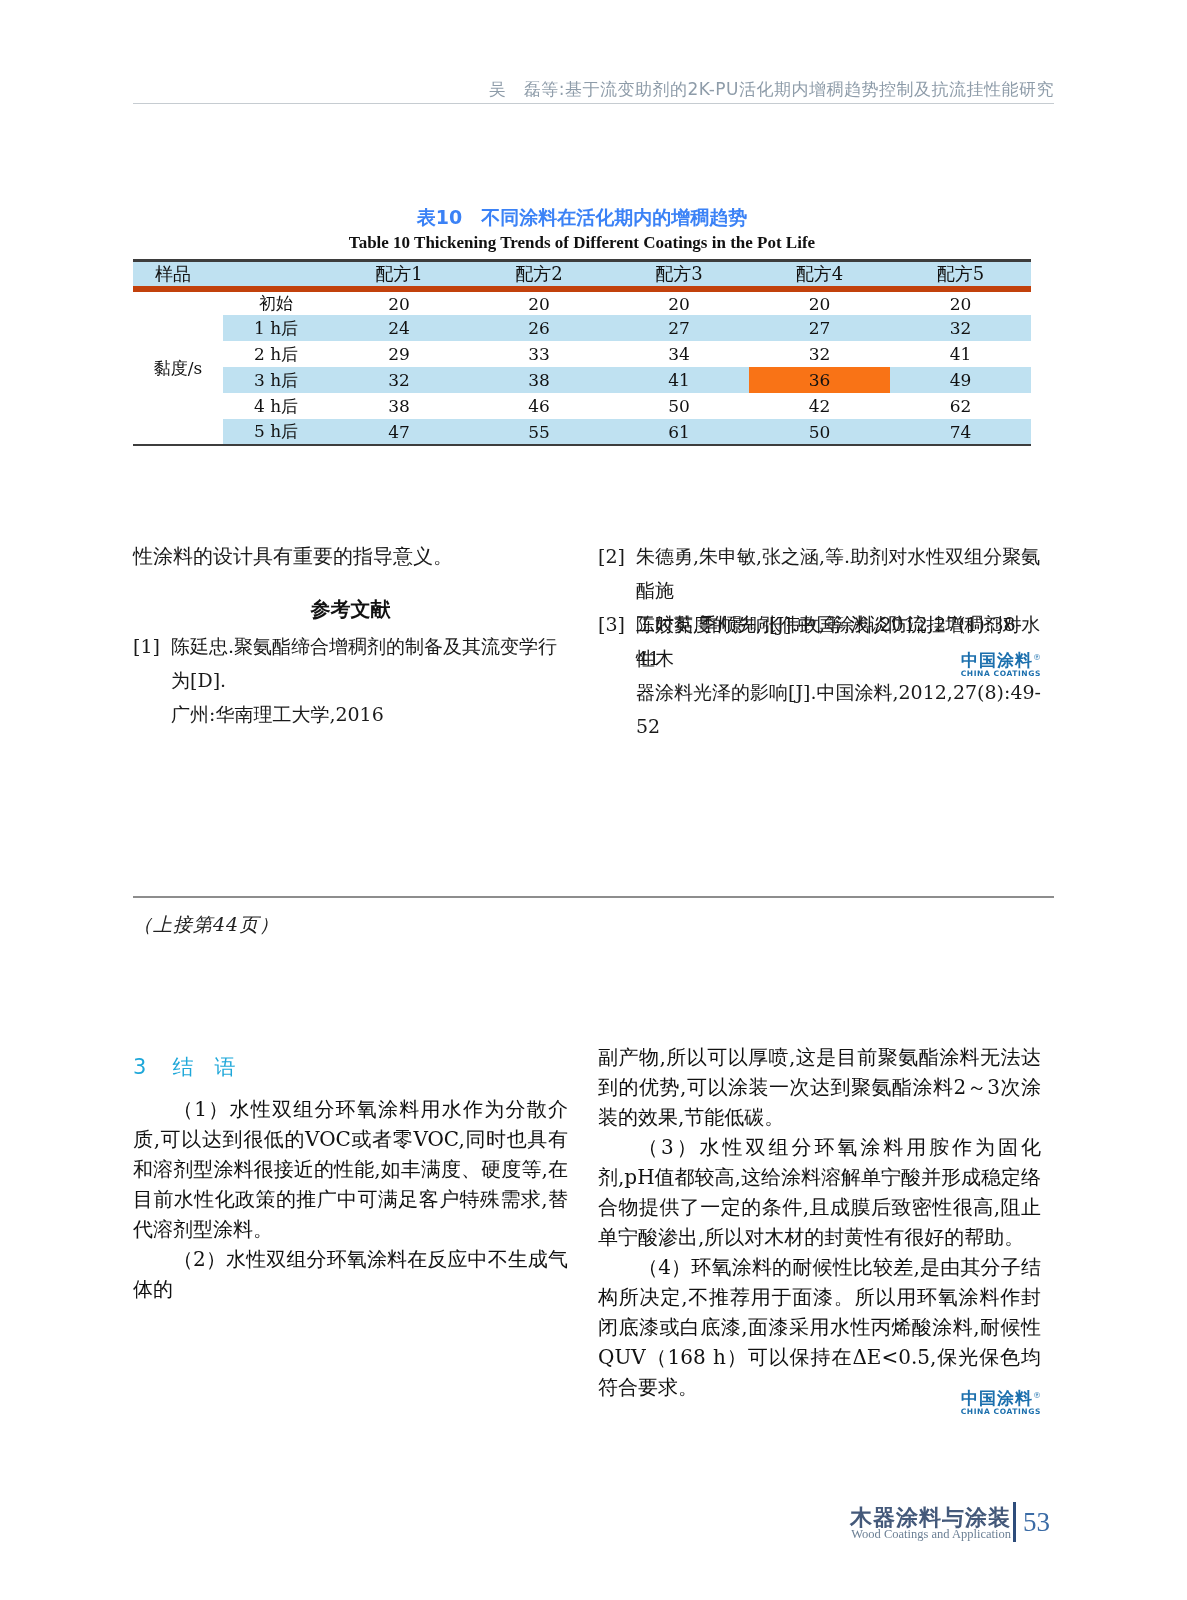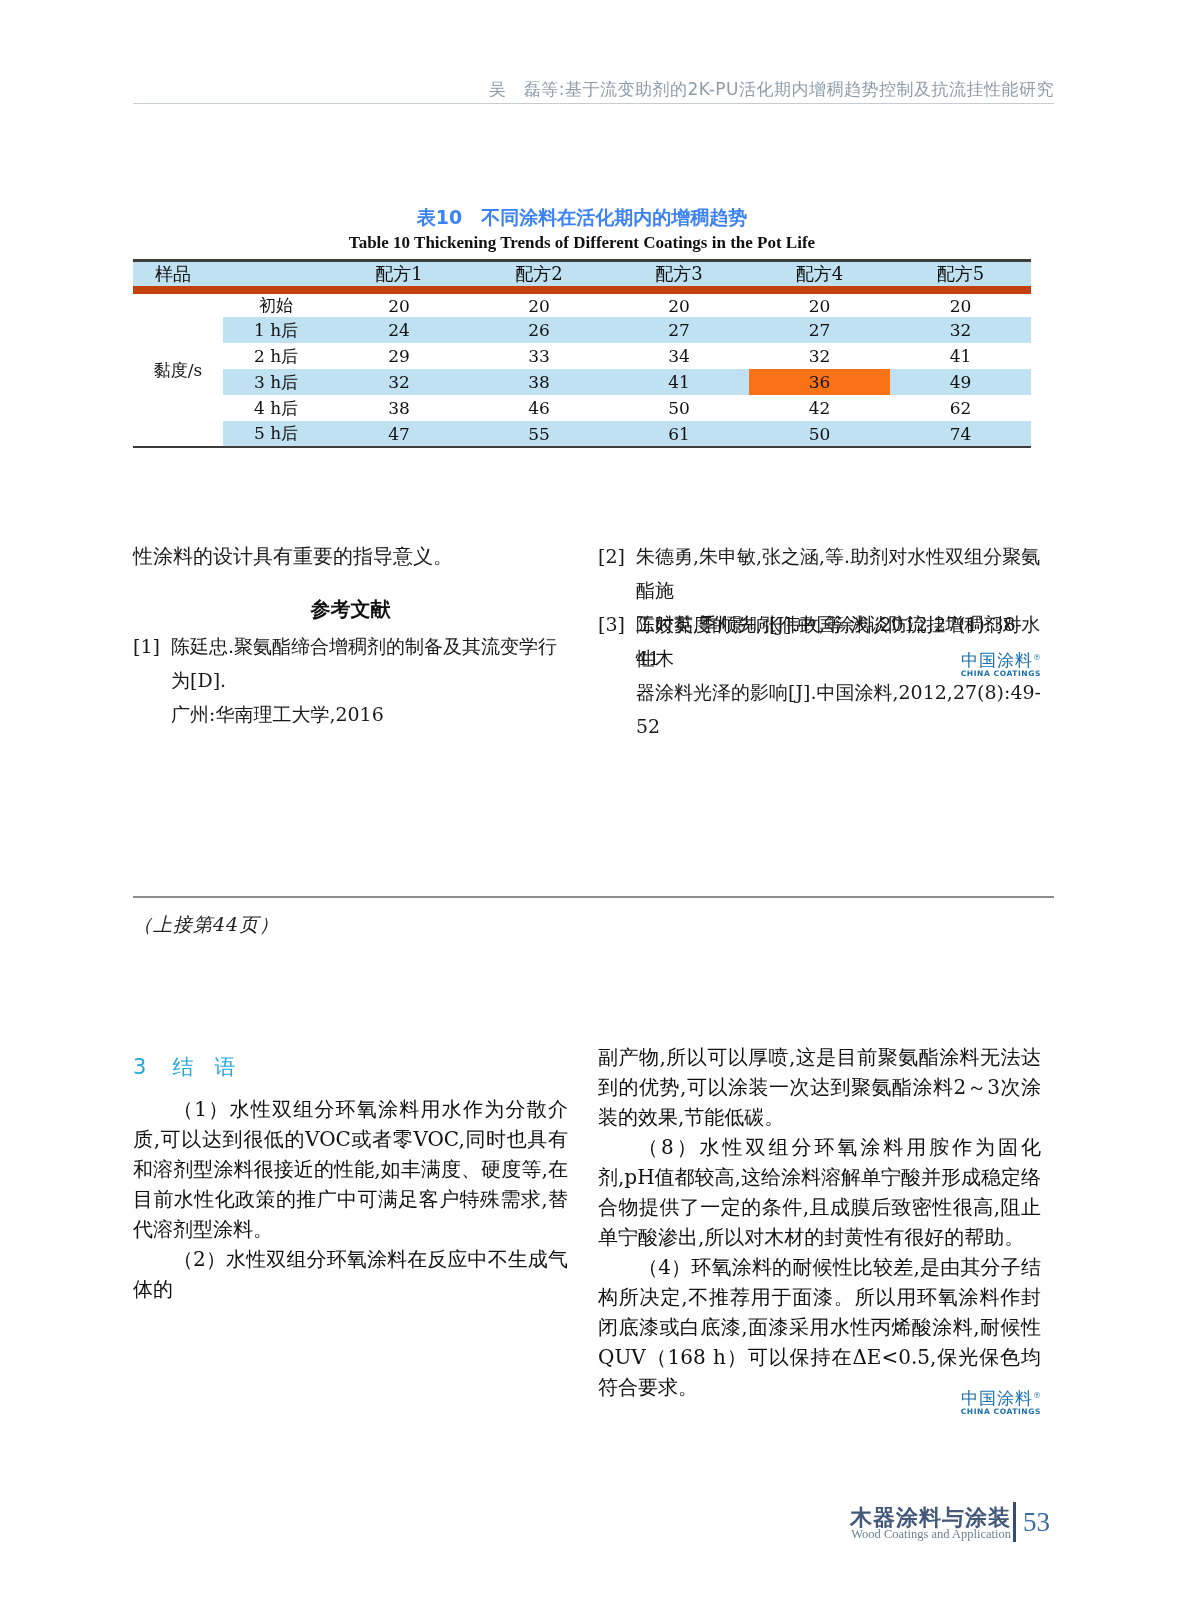--- a/index.html
+++ b/index.html
@@ -30,21 +30,21 @@
     font-weight:bold; font-size:17px; color:#111;
   }
 
   
   .data-table {
     position:absolute; top:259px; left:133px; width:898px;
     border-collapse:collapse; table-layout:fixed;
     border-top:3px solid #3d3d3d; border-bottom:2px solid #3d3d3d;
     font-size:17px;
   }
-  .data-table thead tr { background:#bfe1f1; height:27px; border-bottom:8px solid #c2410c; }
+  .data-table thead tr { background:#bfe1f1; height:27px; border-bottom:6px solid #c2410c; }
   .data-table th {
     font-weight:normal; font-size:18px; text-align:center; color:#111;
   }
   .data-table th.first { text-align:left; padding-left:22px; }
   .data-table tbody tr { height:26px; }
   .data-table tbody tr.stripe td { background:#bfe1f1; }
   .data-table td { text-align:center; color:#111; }
   .data-table td.group { background:#ffffff !important; font-size:17px;margin-top:24px; }
   .ref-lead { position:absolute; top:541px; left:133px; width:435px; font-size:20px; line-height:30px; }
   .ref-heading {
@@ -55,21 +55,21 @@
   .ref-item { display:flex; font-size:19px; line-height:34px; }
   .ref-item .marker { width:38px; flex:0 0 38px; }
   .ref1 { position:absolute; top:629px; left:133px; width:440px; }
   .ref2 { position:absolute; top:539px; left:598px; width:448px; }
   .ref3 { position:absolute; top:607px; left:598px; width:448px; }
 
   
   .cc-logo { position:absolute; text-align:right; line-height:1.05; }
   .cc-logo .zh {
     font-family:"DejaVu Sans","Liberation Sans",sans-serif;
-    font-weight:normal; font-size:17px; letter-spacing:1px;
+    font-weight:bold; font-size:17px; letter-spacing:1px;
   }
   .cc-logo .reg { font-size:8px; vertical-align:super; }
   .cc-logo .en {
     display:block; font-family:"DejaVu Sans","Liberation Sans",sans-serif;
     font-weight:bold; font-size:7.5px; letter-spacing:0.6px;
   }
   .cc-logo-1 { top:652px; right:146px; }
   .cc-logo-2 { top:1390px; right:146px; }
 
   
@@ -231,21 +231,21 @@
   <div class="body-col body-left">
     <div class="sec-heading" style="color: rgb(30, 167, 217);">
       <span class="num">3</span><span>结　语</span>
     </div>
     <p class="indent">（1）水性双组分环氧涂料用水作为分散介质,可以达到很低的VOC或者零VOC,同时也具有和溶剂型涂料很接近的性能,如丰满度、硬度等,在目前水性化政策的推广中可满足客户特殊需求,替代溶剂型涂料。</p>
     <p class="indent">（2）水性双组分环氧涂料在反应中不生成气体的</p>
   </div>
 
   <div class="body-col body-right">
     <p>副产物,所以可以厚喷,这是目前聚氨酯涂料无法达到的优势,可以涂装一次达到聚氨酯涂料2～3次涂装的效果,节能低碳。</p>
-    <p class="indent">（8）水性双组分环氧涂料用胺作为固化剂,pH值都较高,这给涂料溶解单宁酸并形成稳定络合物提供了一定的条件,且成膜后致密性很高,阻止单宁酸渗出,所以对木材的封黄性有很好的帮助。</p>
+    <p class="indent">（3）水性双组分环氧涂料用胺作为固化剂,pH值都较高,这给涂料溶解单宁酸并形成稳定络合物提供了一定的条件,且成膜后致密性很高,阻止单宁酸渗出,所以对木材的封黄性有很好的帮助。</p>
     <p class="indent">（4）环氧涂料的耐候性比较差,是由其分子结构所决定,不推荐用于面漆。所以用环氧涂料作封闭底漆或白底漆,面漆采用水性丙烯酸涂料,耐候性QUV（168 h）可以保持在ΔE&lt;0.5,保光保色均符合要求。</p>
   </div>
 
   <div class="cc-logo cc-logo-2" style="color: rgb(27, 111, 173);">
     <span class="zh">中国涂料</span><span class="reg">®</span>
     <span class="en">CHINA COATINGS</span>
   </div>
 
   <div class="footer-zh" style="color: rgb(68, 89, 122);">木器涂料与涂装</div>
   <div class="footer-en" style="color: rgb(107, 127, 148);">Wood Coatings and Application</div>

